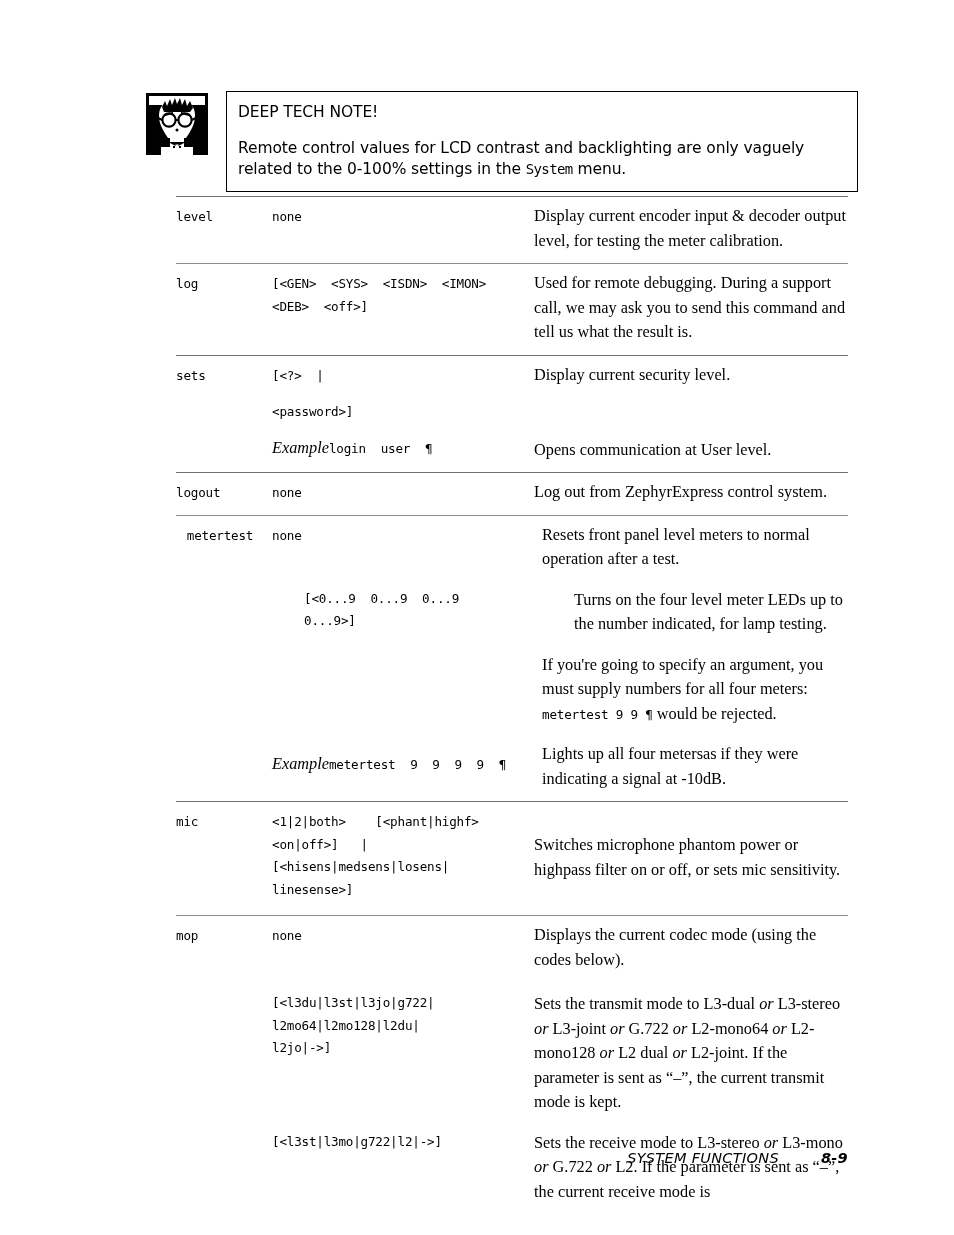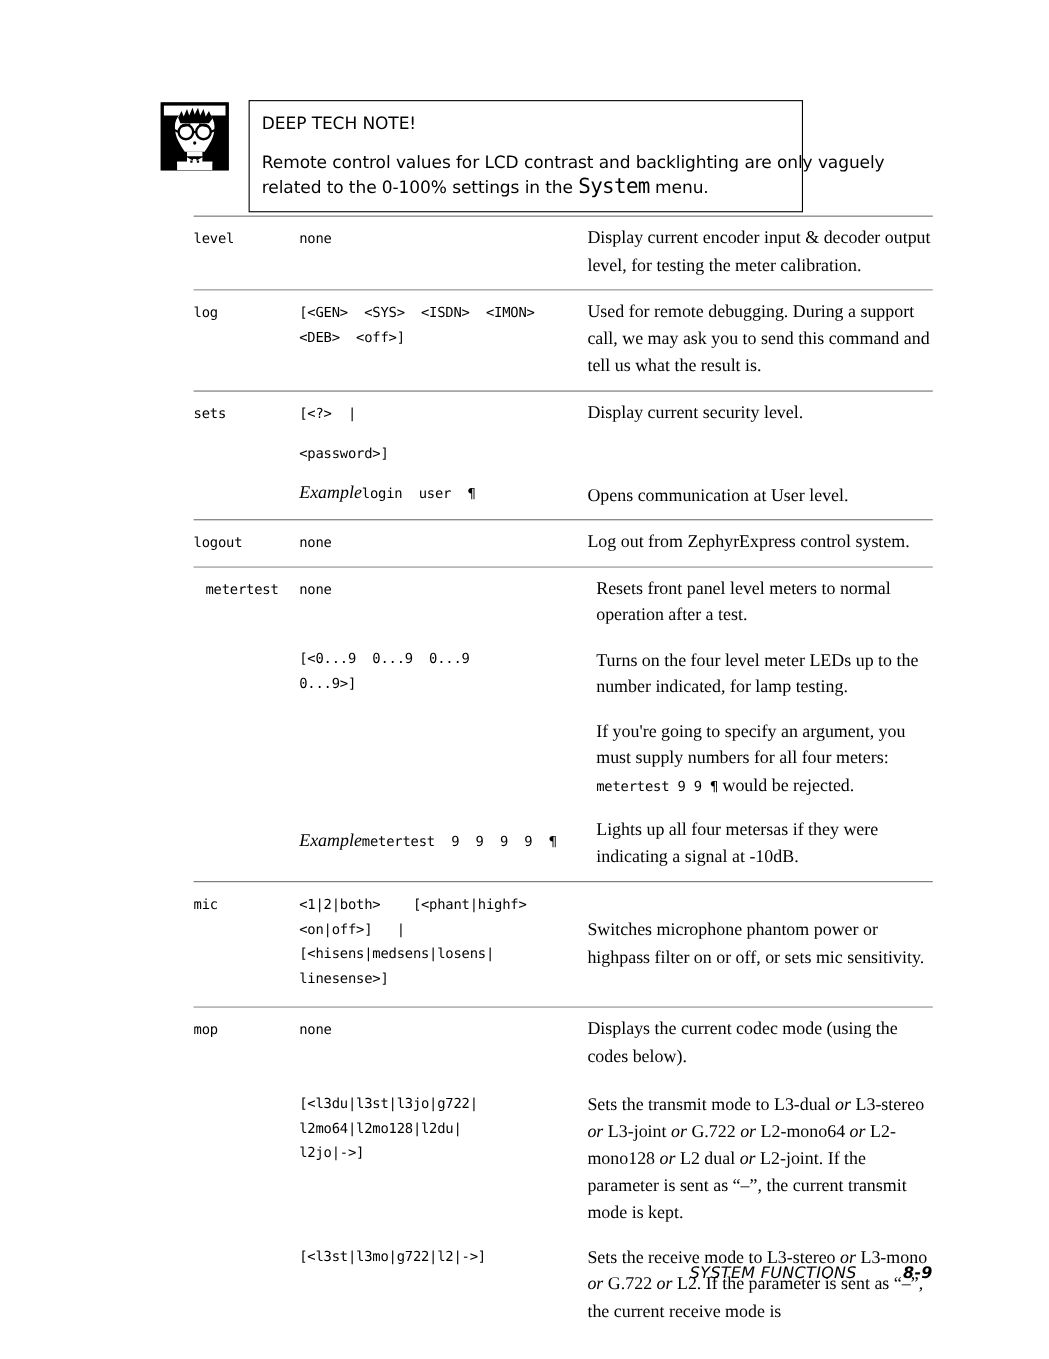--- a/index.html
+++ b/index.html
@@ -31,37 +31,37 @@
     height: 62px;
     background: #000000;
     overflow: hidden;
   }
   #nerd-icon svg { display: block; }
 
   #note-box {
     position: absolute;
     left: 80px;
     top: 0;
-    width: 504px;
+    width: 632px;
     border: 1.6px solid #000000;
     box-sizing: border-box;
     padding: 10px 10px 11px 11px;
     min-height: 83px;
   }
   .note-line {
     font-family: "DejaVu Sans", sans-serif;
     font-size: 15.5px;
     line-height: 21px;
     letter-spacing: -0.1px;
     white-space: nowrap;
   }
   .note-gap { height: 15px; }
   .note-mono {
     font-family: "DejaVu Sans Mono", monospace;
-    font-size: 19px;
+    font-size: 14px;
     letter-spacing: -0.6px;
   }
 
   
   #cmd-table {
     position: absolute;
     left: 176px;
     top: 196px;
     width: 672px;
   }
@@ -261,21 +261,21 @@
     <div class="rowbody">
 
       <div class="subrow">
         <div class="sub-arg mono" style="flex:0 0 270px;width:270px;padding-top:9px;padding-left:8px;">none</div>
         <div class="sub-desc desc" style="padding-top:7px;">Resets front panel level meters to normal operation after a test.</div>
       </div>
 
       <div class="spacer-16"></div>
 
       <div class="subrow">
-        <div class="sub-arg mono" style="flex:0 0 270px;width:270px;padding-left:8px;">[&lt;0...9  0...9  0...9
+        <div class="sub-arg mono" style="flex:0 0 270px;width:270px;padding-left:8px;margin-left:32px;">[&lt;0...9  0...9  0...9
 0...9&gt;]</div>
         <div class="sub-desc desc">Turns on the four level meter LEDs up to the number indicated, for lamp testing.</div>
       </div>
 
       <div class="spacer-16"></div>
 
       <div class="subrow">
         <div class="sub-arg mono" style="flex:0 0 270px;width:270px;padding-left:8px;"></div>
         <div class="sub-desc desc"><span>If you're going to specify an argument, you must supply numbers for all four meters: </span><span class="mono">metertest 9 9 ¶</span><span> would be rejected.</span></div>
       </div>

